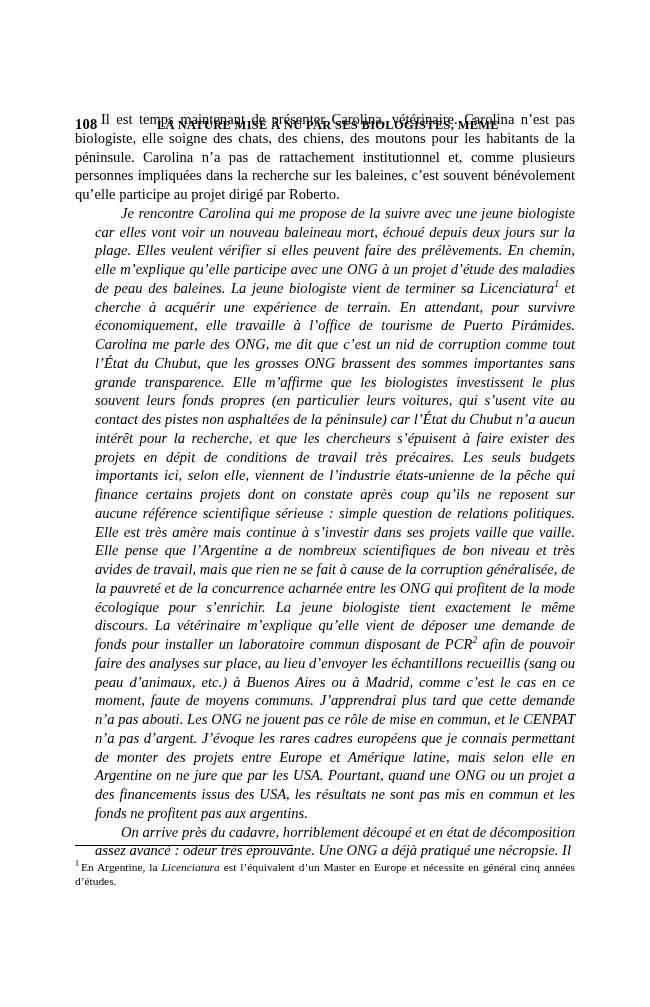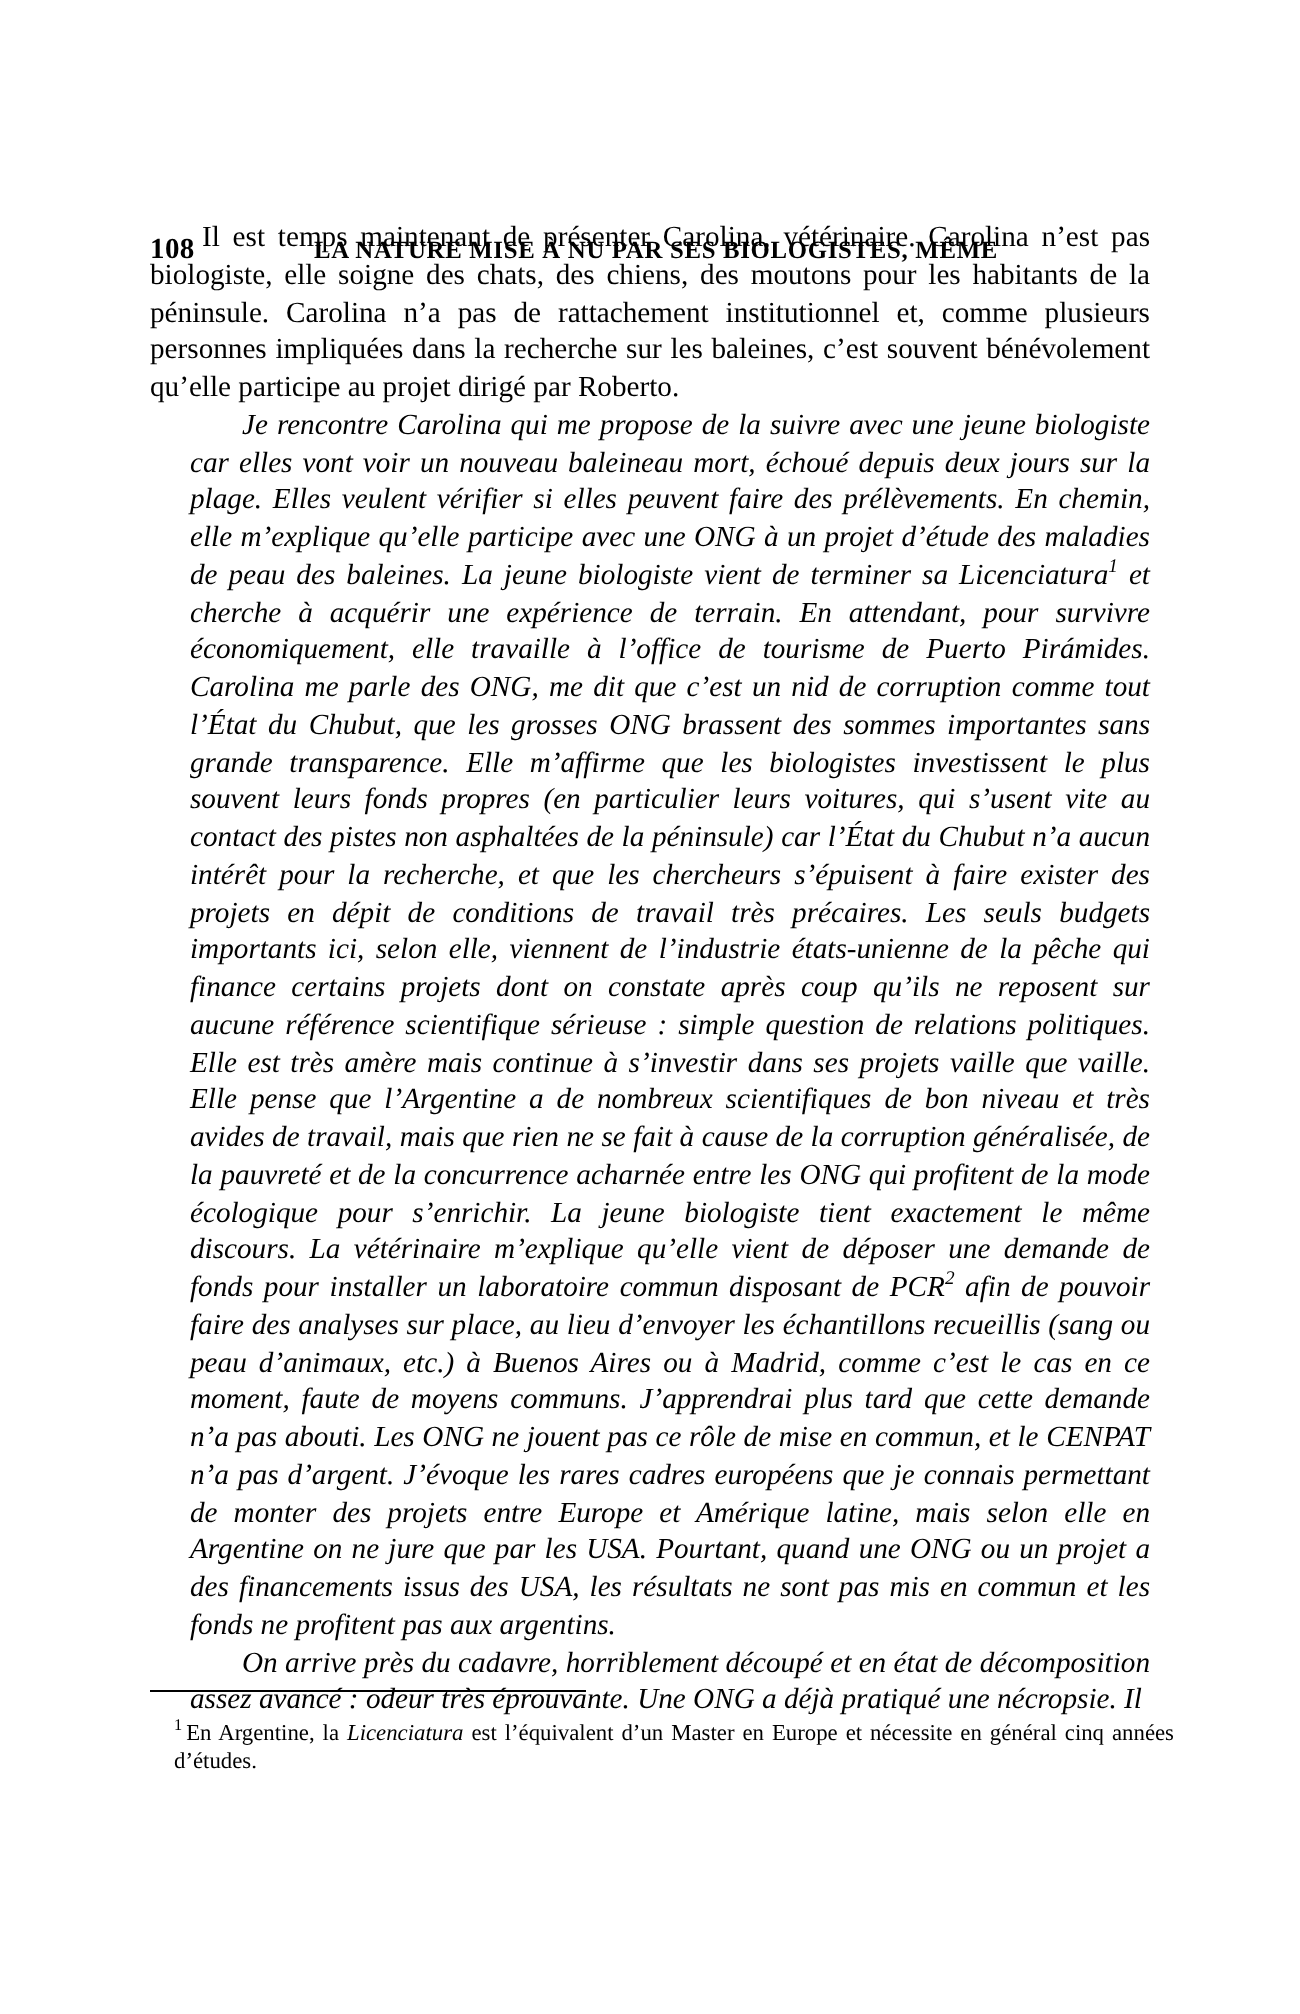--- a/index.html
+++ b/index.html
@@ -72,21 +72,21 @@
   .footnote-rule {
     position: absolute;
     left: 75px;
     top: 845px;
     width: 218px;
     height: 1px;
     background: #000000;
   }
   .footnotes {
     position: absolute;
-    left: 87px;
+    left: 75px;
     top: 860px;
     width: 500px;
   }
   .footnotes p {
     font-size: 11.4px;
     line-height: 1.26;
     text-align: justify;
     margin: 0 0 1px 0;
   }
   .fn-mark {

